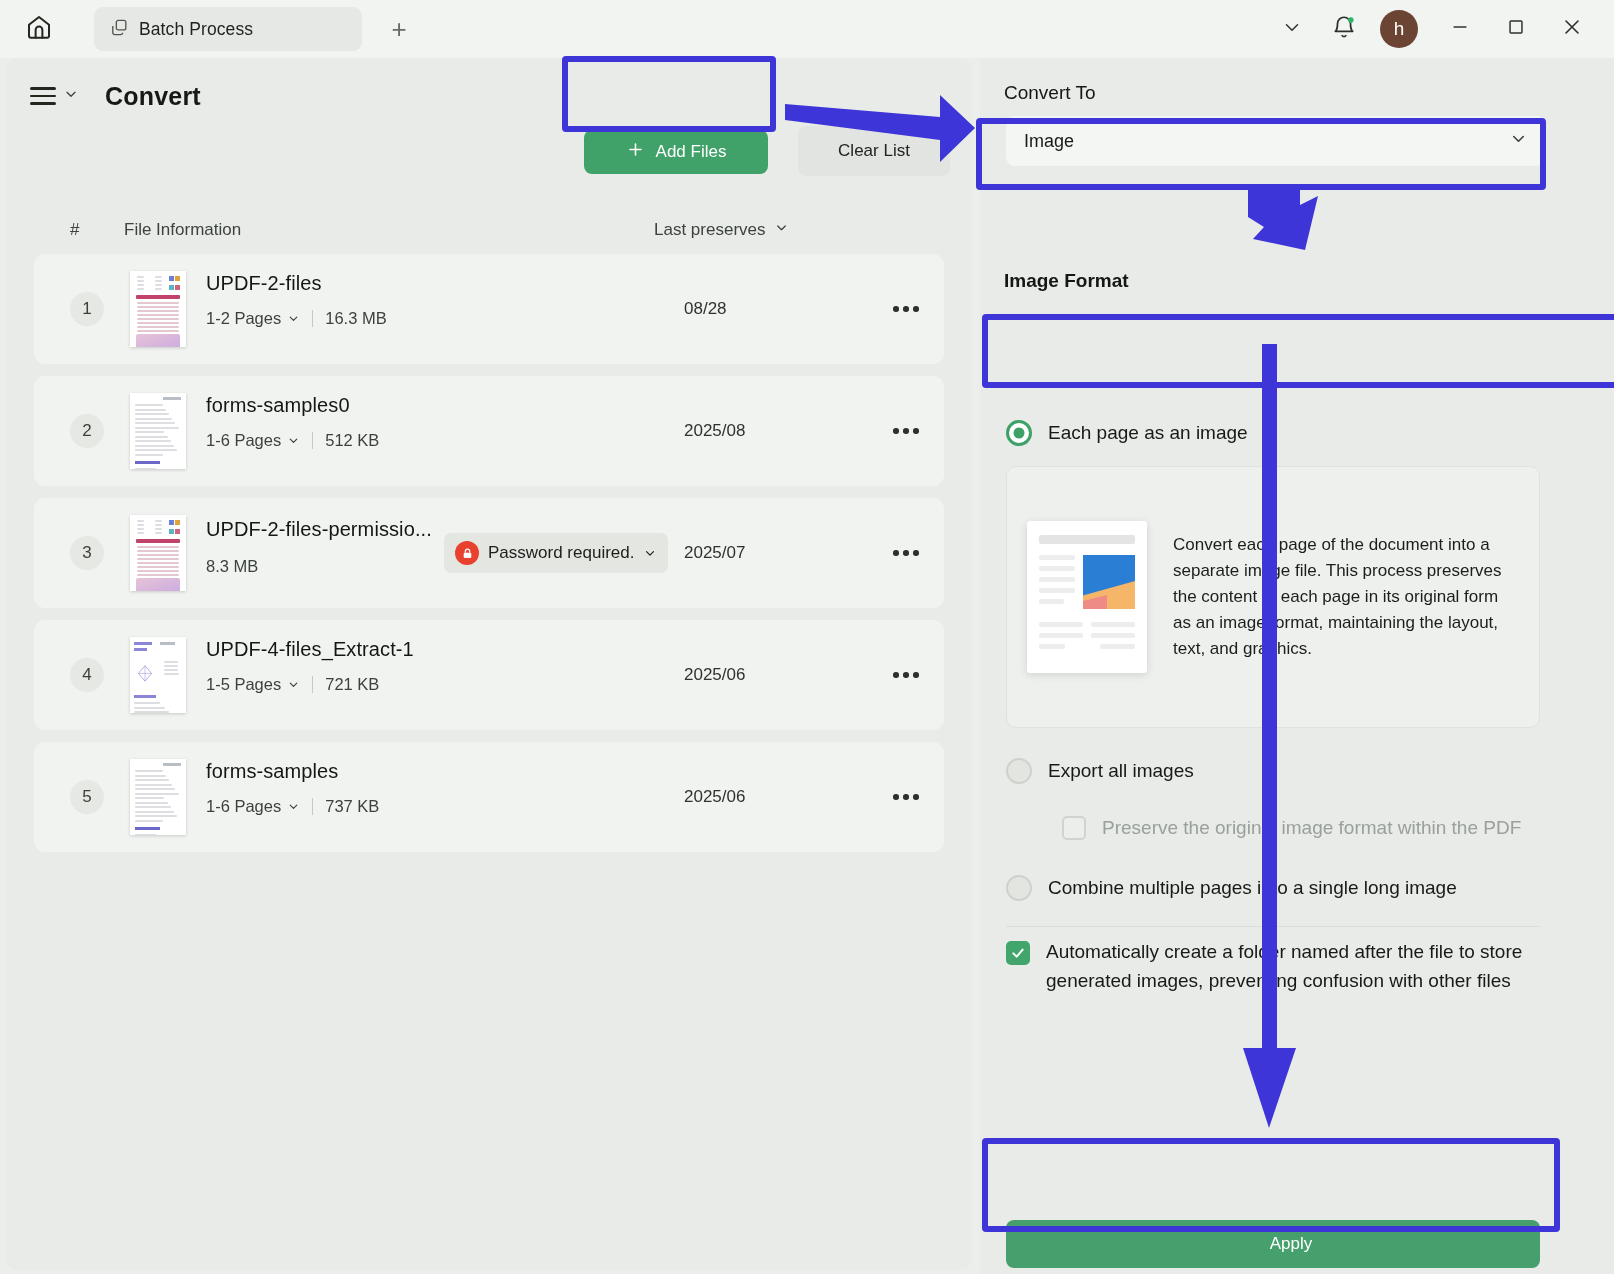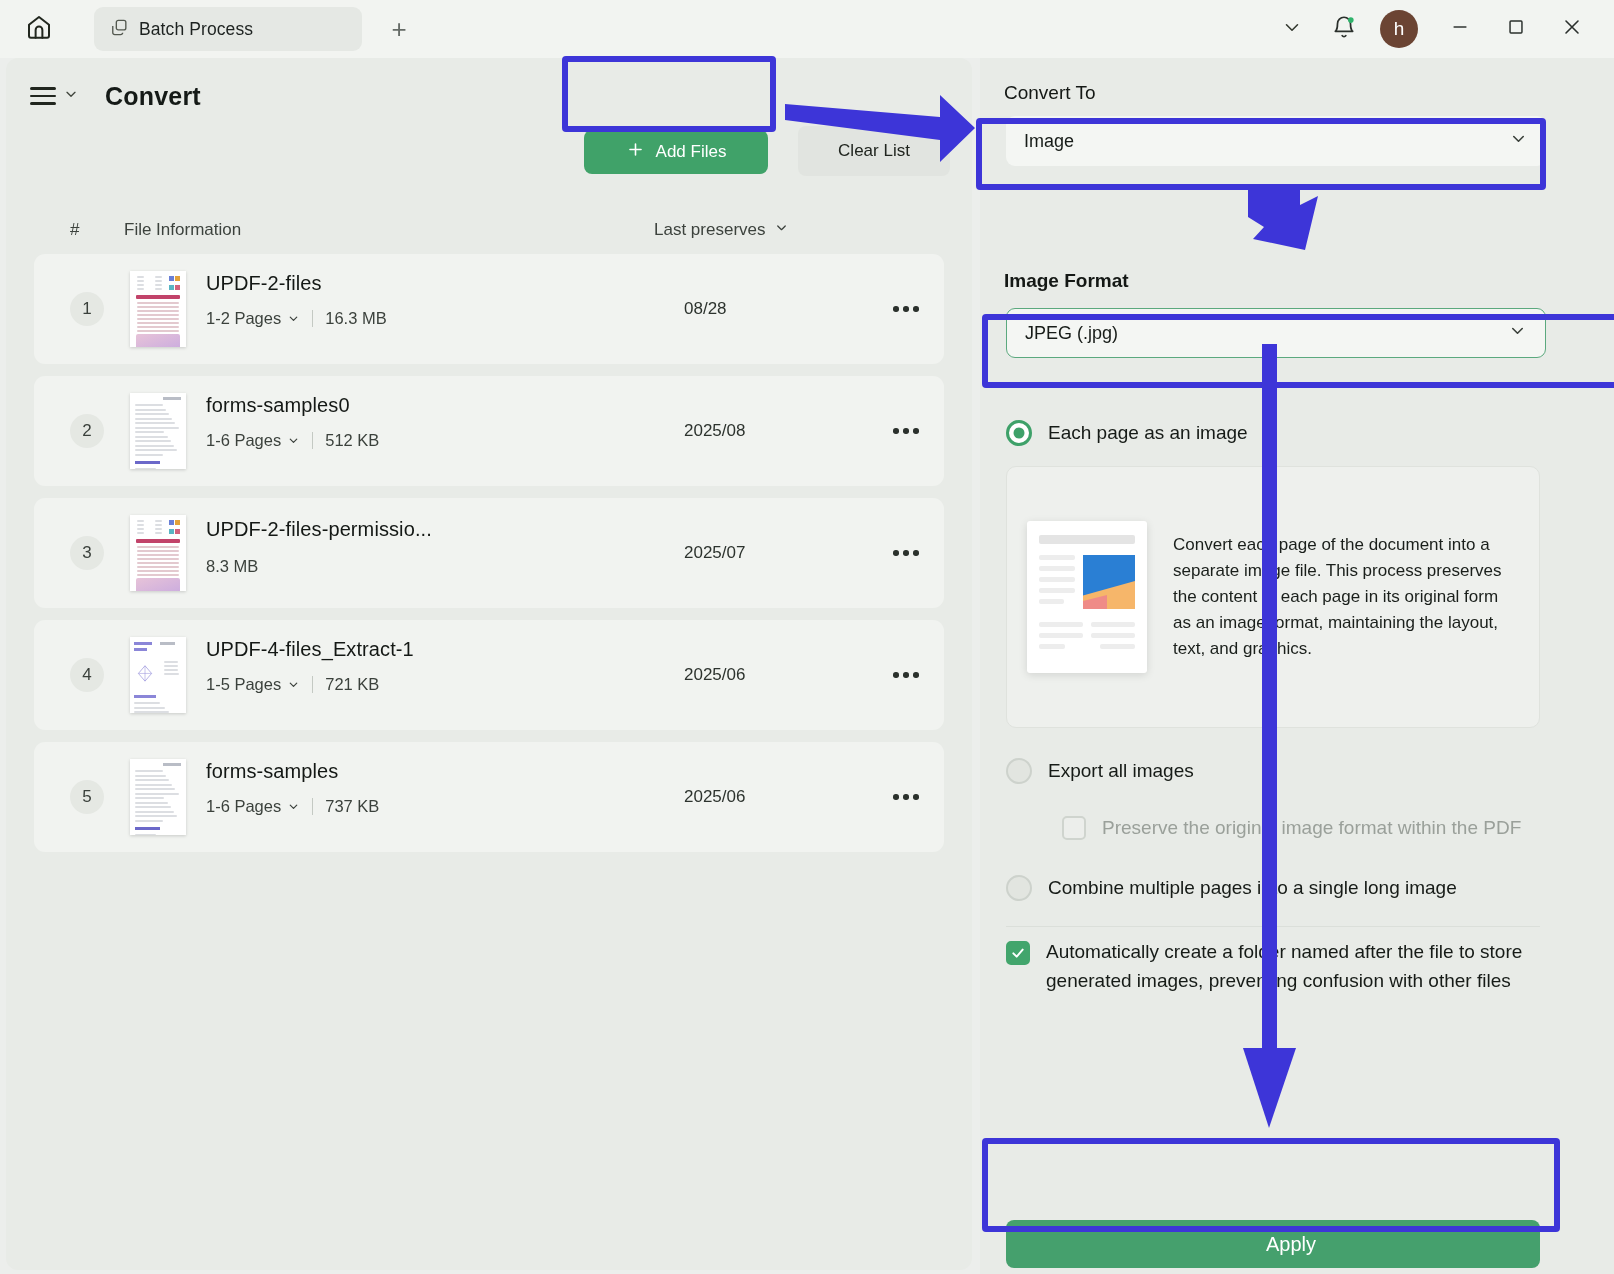--- a/index.html
+++ b/index.html
@@ -178,21 +178,21 @@
   .desc-text { font-size: 17px; line-height: 1.53; color:#1a1f1b; }
 
   .chk { width:24px; height:24px; border-radius:5px; border:2px solid #cfd4ce; background:#eceeeb; flex:none; }
   .chk.on { background:#42a56c; border-color:#42a56c; display:flex; align-items:center; justify-content:center; }
 
   .divider { position:absolute; left:26px; width:534px; height:1px; background:#dbdfda; }
 
   .apply-btn {
     position:absolute; left: 26px; top: 1162px; width: 534px; height: 48px;
     background:#45a06d; color:#fff; border:none; border-radius:8px;
-    font-size: 20px; cursor:pointer;padding-left:36px;
+    font-size: 17px; cursor:pointer;padding-left:36px;
   }
 
   
   .anno { position:absolute; border: 6px solid #3d35d8; border-radius:4px; pointer-events:none; }
   #anno-addfiles { left: 562px; top: 56px; width: 214px; height: 76px; }
   #anno-convert  { left: 976px; top: 118px; width: 570px; height: 72px; }
   #anno-format   { left: 982px; top: 314px; width: 642px; height: 74px; }
   #anno-apply    { left: 982px; top: 1138px; width: 578px; height: 94px; }
   .arrow-svg { position:absolute; left:0; top:0; width:1614px; height:1274px; pointer-events:none; }
 </style>
@@ -445,20 +445,32 @@
               <div class="tl"></div>
               <div style="height:22px;margin:2px 3px;background:linear-gradient(160deg,#e7c3d8,#c5a7e0);border-radius:2px;"></div>
             </div>
           </div>
           <div class="row-main" style="top: 20px;">
             <div class="fname">UPDF-2-files-permissio...</div>
             <div class="fmeta" style="margin-top: 16px;">
               <span>8.3 MB</span>
             </div>
           </div>
+          <div class="pwd-badge">
+            <span class="lock">
+              <svg width="13" height="13" viewBox="0 0 24 24" fill="#fff">
+                <rect x="5" y="10.5" width="14" height="10" rx="2"></rect>
+                <path d="M8 10.5V8a4 4 0 0 1 8 0v2.5" fill="none" stroke="#fff" stroke-width="2.2"></path>
+              </svg>
+            </span>
+            <span>Password required.</span>
+            <svg width="14" height="14" viewBox="0 0 24 24" fill="none" stroke="#1b201c" stroke-width="2" stroke-linecap="round" stroke-linejoin="round">
+              <path d="M6 9.5 12 15.5 18 9.5"></path>
+            </svg>
+          </div>
           <div class="row-date">2025/07</div>
           <div class="row-dots">
             <i></i>
             <i></i>
             <i></i>
           </div>
         </div>
         <div class="file-row">
           <div class="row-num">4</div>
           <div class="thumb">
@@ -561,28 +573,20 @@
       <span>Image</span>
       <span class="chev">
         <svg width="19" height="19" viewBox="0 0 24 24" fill="none" stroke="#3a403a" stroke-width="2" stroke-linecap="round" stroke-linejoin="round">
             <path d="M6 9.5 12 15.5 18 9.5"></path>
           </svg>
       </span>
     </div>
 
     <div class="rp-sub">Image Format</div>
 
-    <div class="select-box" id="format-select">
-      <span>JPEG (.jpg)</span>
-      <span class="chev">
-        <svg width="19" height="19" viewBox="0 0 24 24" fill="none" stroke="#3a403a" stroke-width="2" stroke-linecap="round" stroke-linejoin="round">
-            <path d="M6 9.5 12 15.5 18 9.5"></path>
-          </svg>
-      </span>
-    </div>
 
     <div class="radio-row" style="left:26px; top:362px;">
       <span class="radio on"></span>
       <span class="radio-label">Each page as an image</span>
     </div>
 
     <div class="desc-card">
       <div class="doc-thumb">
         <div class="dl" style="width:100%;height:9px;background:#e4e4e4;margin-bottom:11px;"></div>
         <div style="display:flex;gap:8px;">

